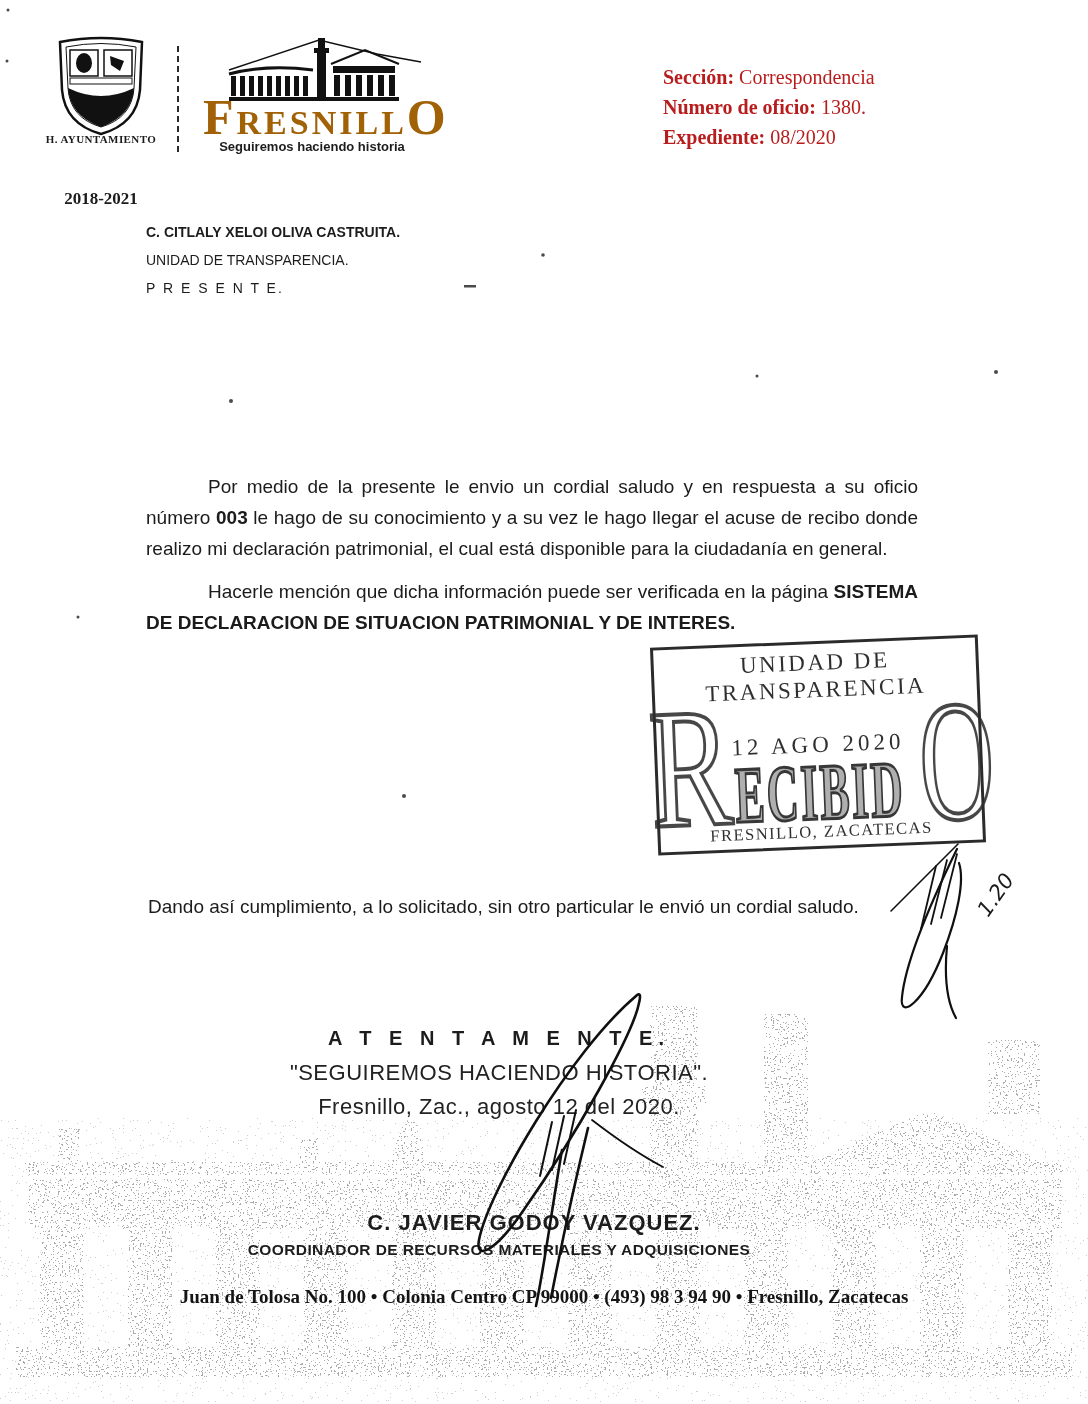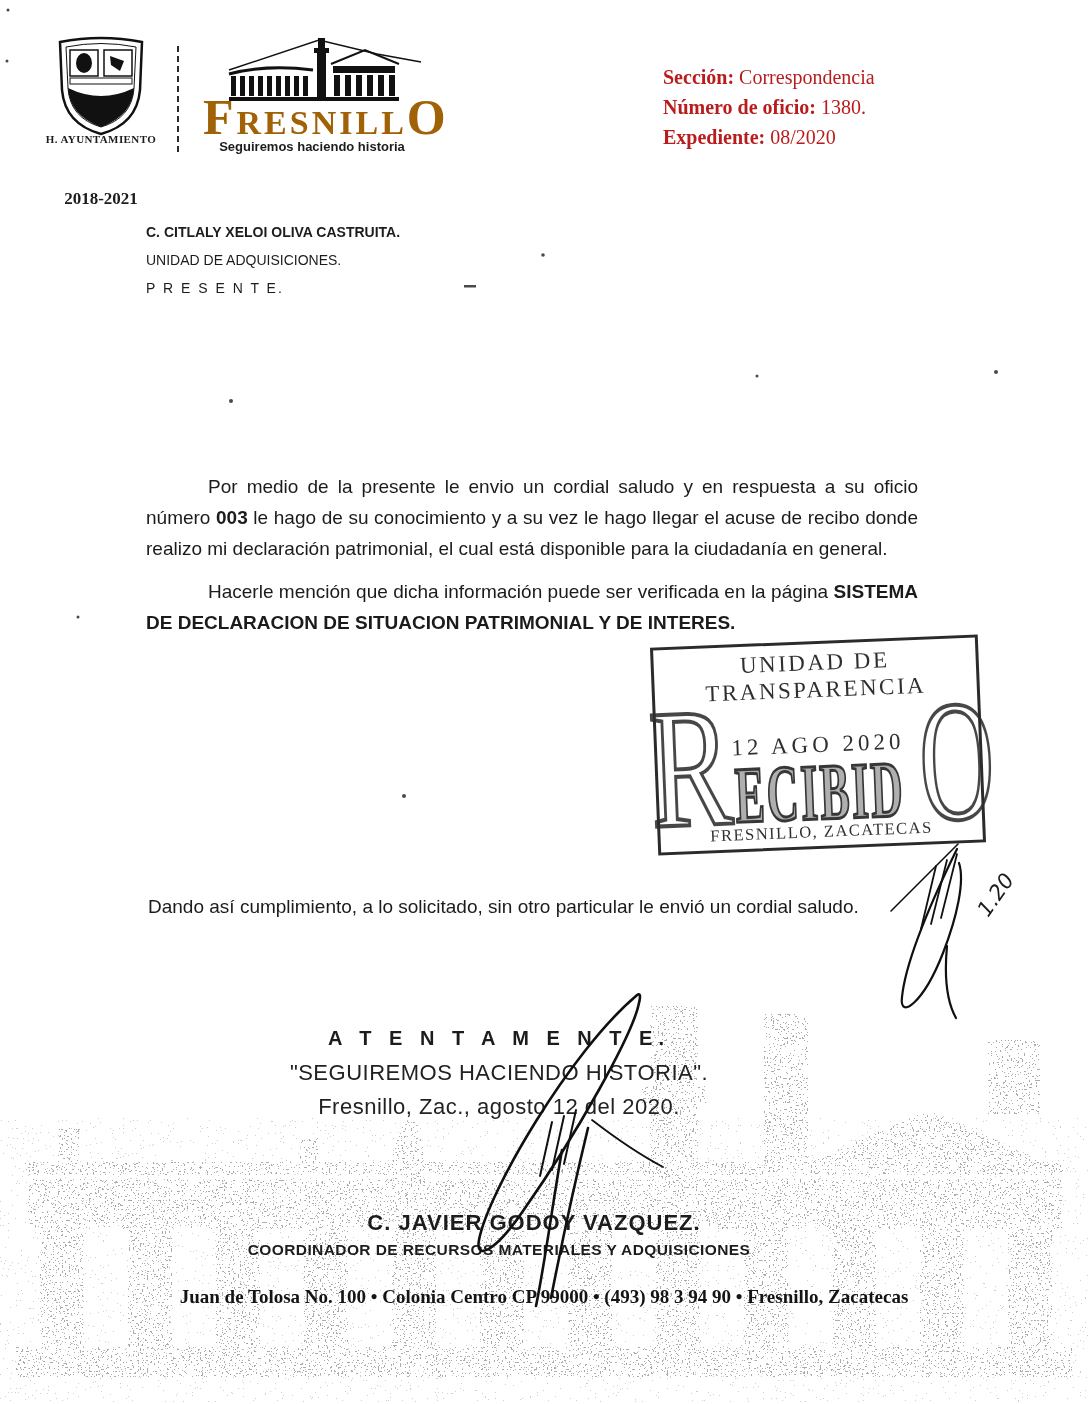--- a/index.html
+++ b/index.html
@@ -169,21 +169,21 @@
   <div class="logo-tagline">Seguiremos haciendo historia</div>
 
   <div class="meta">
     <div><b>Sección:</b><span> Correspondencia</span></div>
     <div><b>Número de oficio:</b><span> 1380.</span></div>
     <div><b>Expediente:</b><span> 08/2020</span></div>
   </div>
 
   <div class="recipient">
     <div class="r-name">C. CITLALY XELOI OLIVA CASTRUITA.</div>
-    <div>UNIDAD DE ADQUISICIONES.</div>
+    <div>UNIDAD DE TRANSPARENCIA.</div>
     <div class="r-present">P R E S E N T E.</div>
   </div>
 
   <p class="para p1"><span>Por medio de la presente le envio un cordial saludo y en respuesta a su oficio número </span><b>003</b><span> le hago de su conocimiento y a su vez le hago llegar el acuse de recibo donde realizo mi declaración patrimonial, el cual está disponible para la ciudadanía en general.</span></p>
 
   <p class="para p2"><span>Hacerle mención que dicha información puede ser verificada en la página </span><b>SISTEMA DE DECLARACION DE SITUACION PATRIMONIAL Y DE INTERES.</b></p>
 
   <div class="stamp">
     <div class="stamp-office">
       <div>UNIDAD DE</div>

